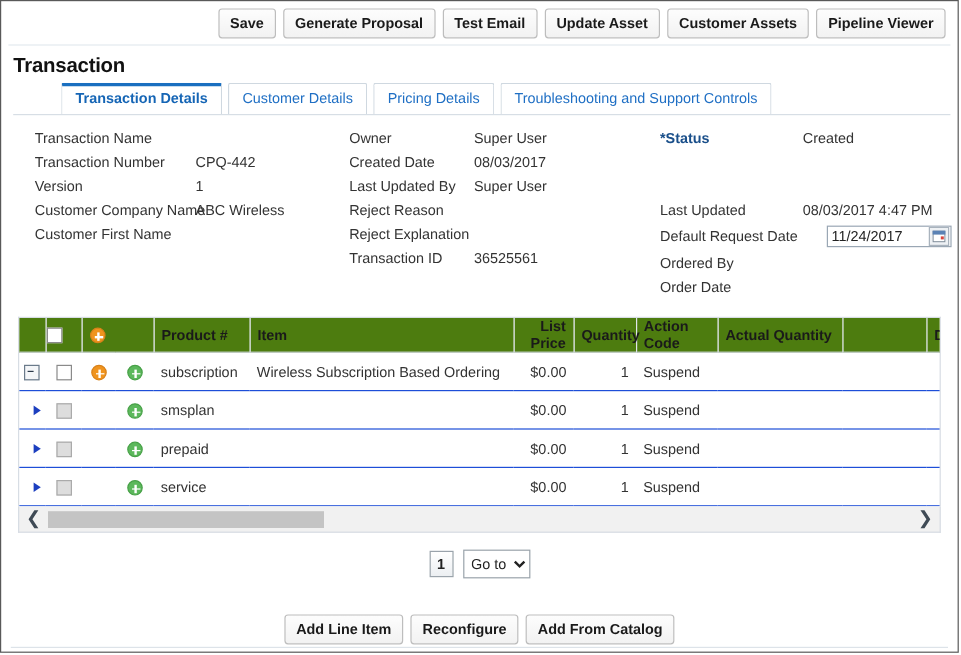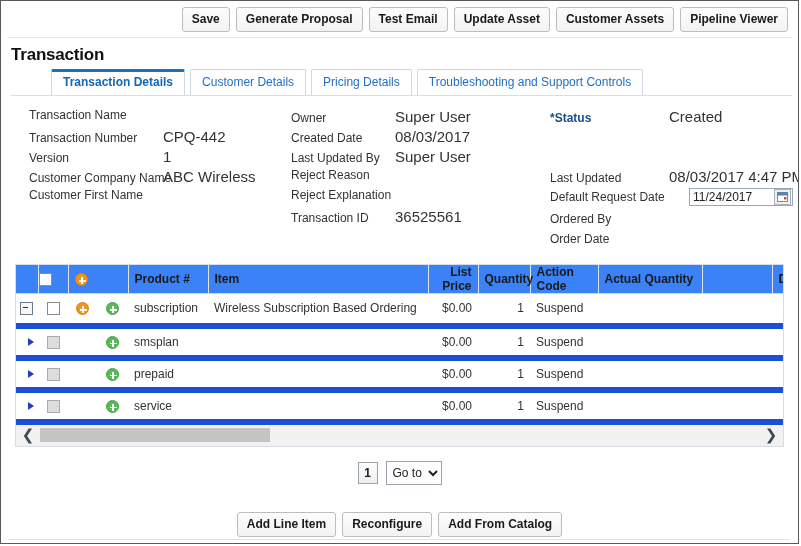--- a/index.html
+++ b/index.html
@@ -102,21 +102,21 @@
     height:150px;
     padding:12px 0 0 0;
   }
   .col { position:absolute; top:12px; }
   .col-a { left:28px;  }
   .col-b { left:290px; }
   .col-c { left:549px; }
 
   .frow { display:flex; height:20px; align-items:baseline; }
   .flabel { color:#333; white-space:nowrap; }
-  .fvalue { color:#333; white-space:nowrap; font-size:15px;text-align:center; }
+  .fvalue { color:#333; white-space:nowrap; font-size:12px;text-align:center; }
 
   .col-a .flabel { width:134px; }
   .col-b .flabel { width:104px; }
   .col-c .flabel { width:119px; }
 
   .req-label { color:#1a4f8a; font-weight:bold; }
 
   .spacer-row { height:20px; }
 
   .date-field {
@@ -155,34 +155,34 @@
   .grid-wrap {
     margin:6px 14px 0 14px;
     border-top:1px solid #d7dde4;
     border-left:1px solid #d7dde4;
     border-right:1px solid #d7dde4;
     box-sizing:border-box;
     overflow:hidden;
   }
   table.grid { border-collapse:collapse; width:100%; table-layout:fixed; }
   table.grid th {
-    background:#3b82f6;
+    background:#4d7c0f;
     border-right:1px solid #dfe4ea;
     border-bottom:1px solid #d2d9e0;
     font-size:12px;
     font-weight:bold;
     color:#1a1a1a;
     height:14px;
     padding:0 6px;
     text-align:left;
     box-sizing:border-box;
   }
   table.grid th.num { text-align:right; }
   table.grid td {
-    border-bottom:6px solid #1d4ed8;
+    border-bottom:1px solid #1d4ed8;
     height:32px;
     padding:0 6px;
     font-size:12px;
     color:#333;
     box-sizing:border-box;
     white-space:nowrap;
     overflow:hidden;
     margin-top:36px;
   }
   table.grid td.num { text-align:right; }

